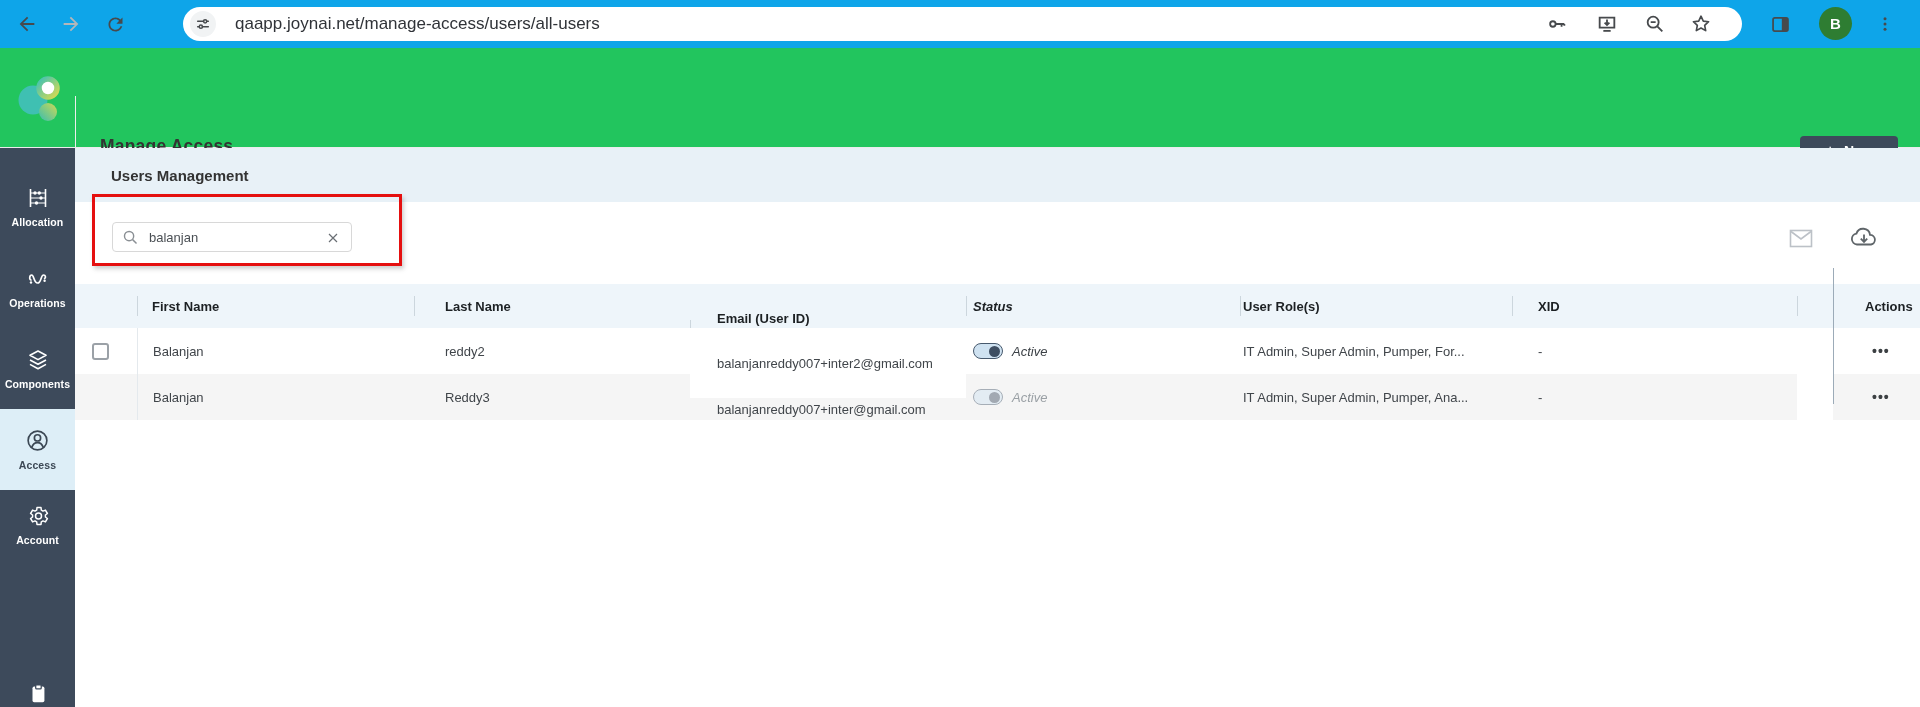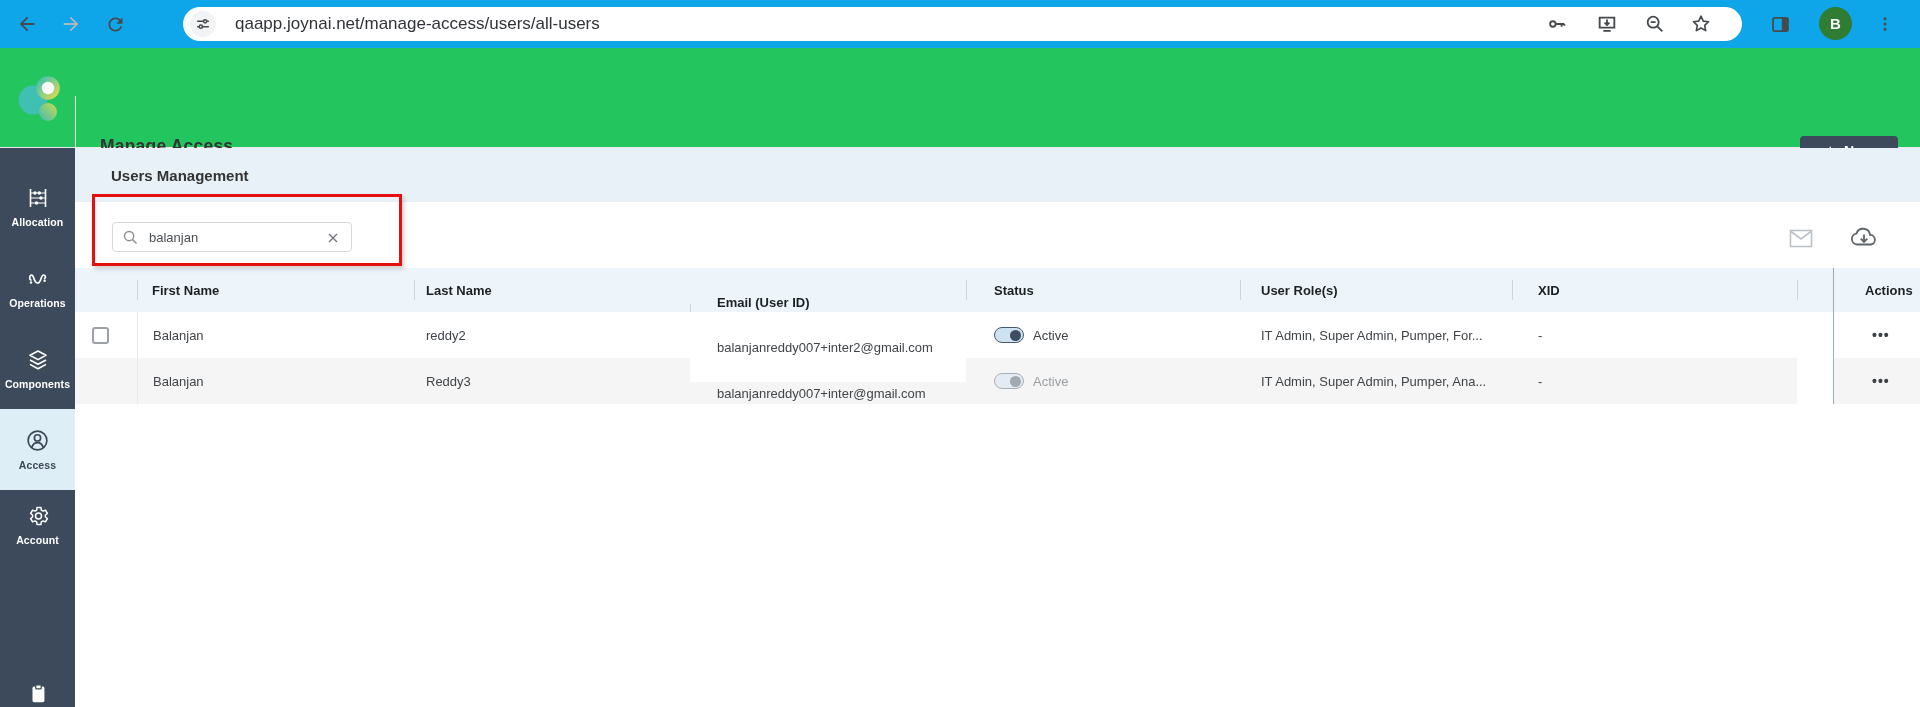--- a/index.html
+++ b/index.html
@@ -62,30 +62,30 @@
 
   .red-annotation { position:absolute; left:92px; top:194px; width:310px; height:72px;
     border:3px solid #e50f0f; box-shadow:2px 3px 4px rgba(120,120,120,.35); pointer-events:none; }
 
   .mail-btn  { position:absolute; left:1786px; top:224px; width:30px; height:28px; display:flex;
     align-items:center; justify-content:center; }
   .cloud-btn { position:absolute; left:1848px; top:222px; width:32px; height:30px; display:flex;
     align-items:center; justify-content:center; cursor:pointer; }
 
   
-  .grid { position:absolute; left:75px; top:268px; width:1845px; }
+  .grid { position:absolute; left:75px; top:284px; width:1845px; }
   .tr { display:flex; width:1845px; }
   .tr.head { height:44px; background:#eef5fa; }
   .tr.body-row { height:46px; }
   .td { position:relative; display:flex; align-items:center; font-size:13px; color:#40454a;
     white-space:nowrap; overflow:hidden; }
   .head .td { font-weight:700; color:#1c2023; }
-  .c0{width:62px;} .c1{width:277px; padding-left:15px;} .c2{width:276px; padding-left:12px;}
-  .c3{width:276px; padding-left:27px;margin-top:24px;} .c4{width:274px; padding-left:28px;}
-  .c5{width:272px; padding-left:21px;} .c6{width:285px; padding-left:26px;}
+  .c0{width:62px;} .c1{width:277px; padding-left:15px;} .c2{width:276px; padding-left:31px;}
+  .c3{width:276px; padding-left:27px;margin-top:24px;} .c4{width:274px; padding-left:7px;font-style:italic;}
+  .c5{width:272px; padding-left:3px;} .c6{width:285px; padding-left:26px;}
   .cgap{width:36px;} .c7{width:87px; padding-left:32px;}
   .head .c1::before,.head .c2::before,.head .c3::before,.head .c4::before,
   .head .c5::before,.head .c6::before,.head .cgap::before {
     content:""; position:absolute; left:0; top:12px; width:1px; height:20px; background:#ccd6dd; }
   .body-row .c1 { border-left:1px solid #e4e9ed; }
   .row-0 .td { background:#fff; }
   .row-1 .c0,.row-1 .c1,.row-1 .c2,.row-1 .c3,.row-1 .c4,.row-1 .c5,.row-1 .c6,.row-1 .c7 { background:#f5f5f5; }
   .row-1 .cgap { background:#fff; }
   .frozen-divider { position:absolute; left:1833px; top:268px; width:1px; height:136px; background:#9cabb8; }
 

